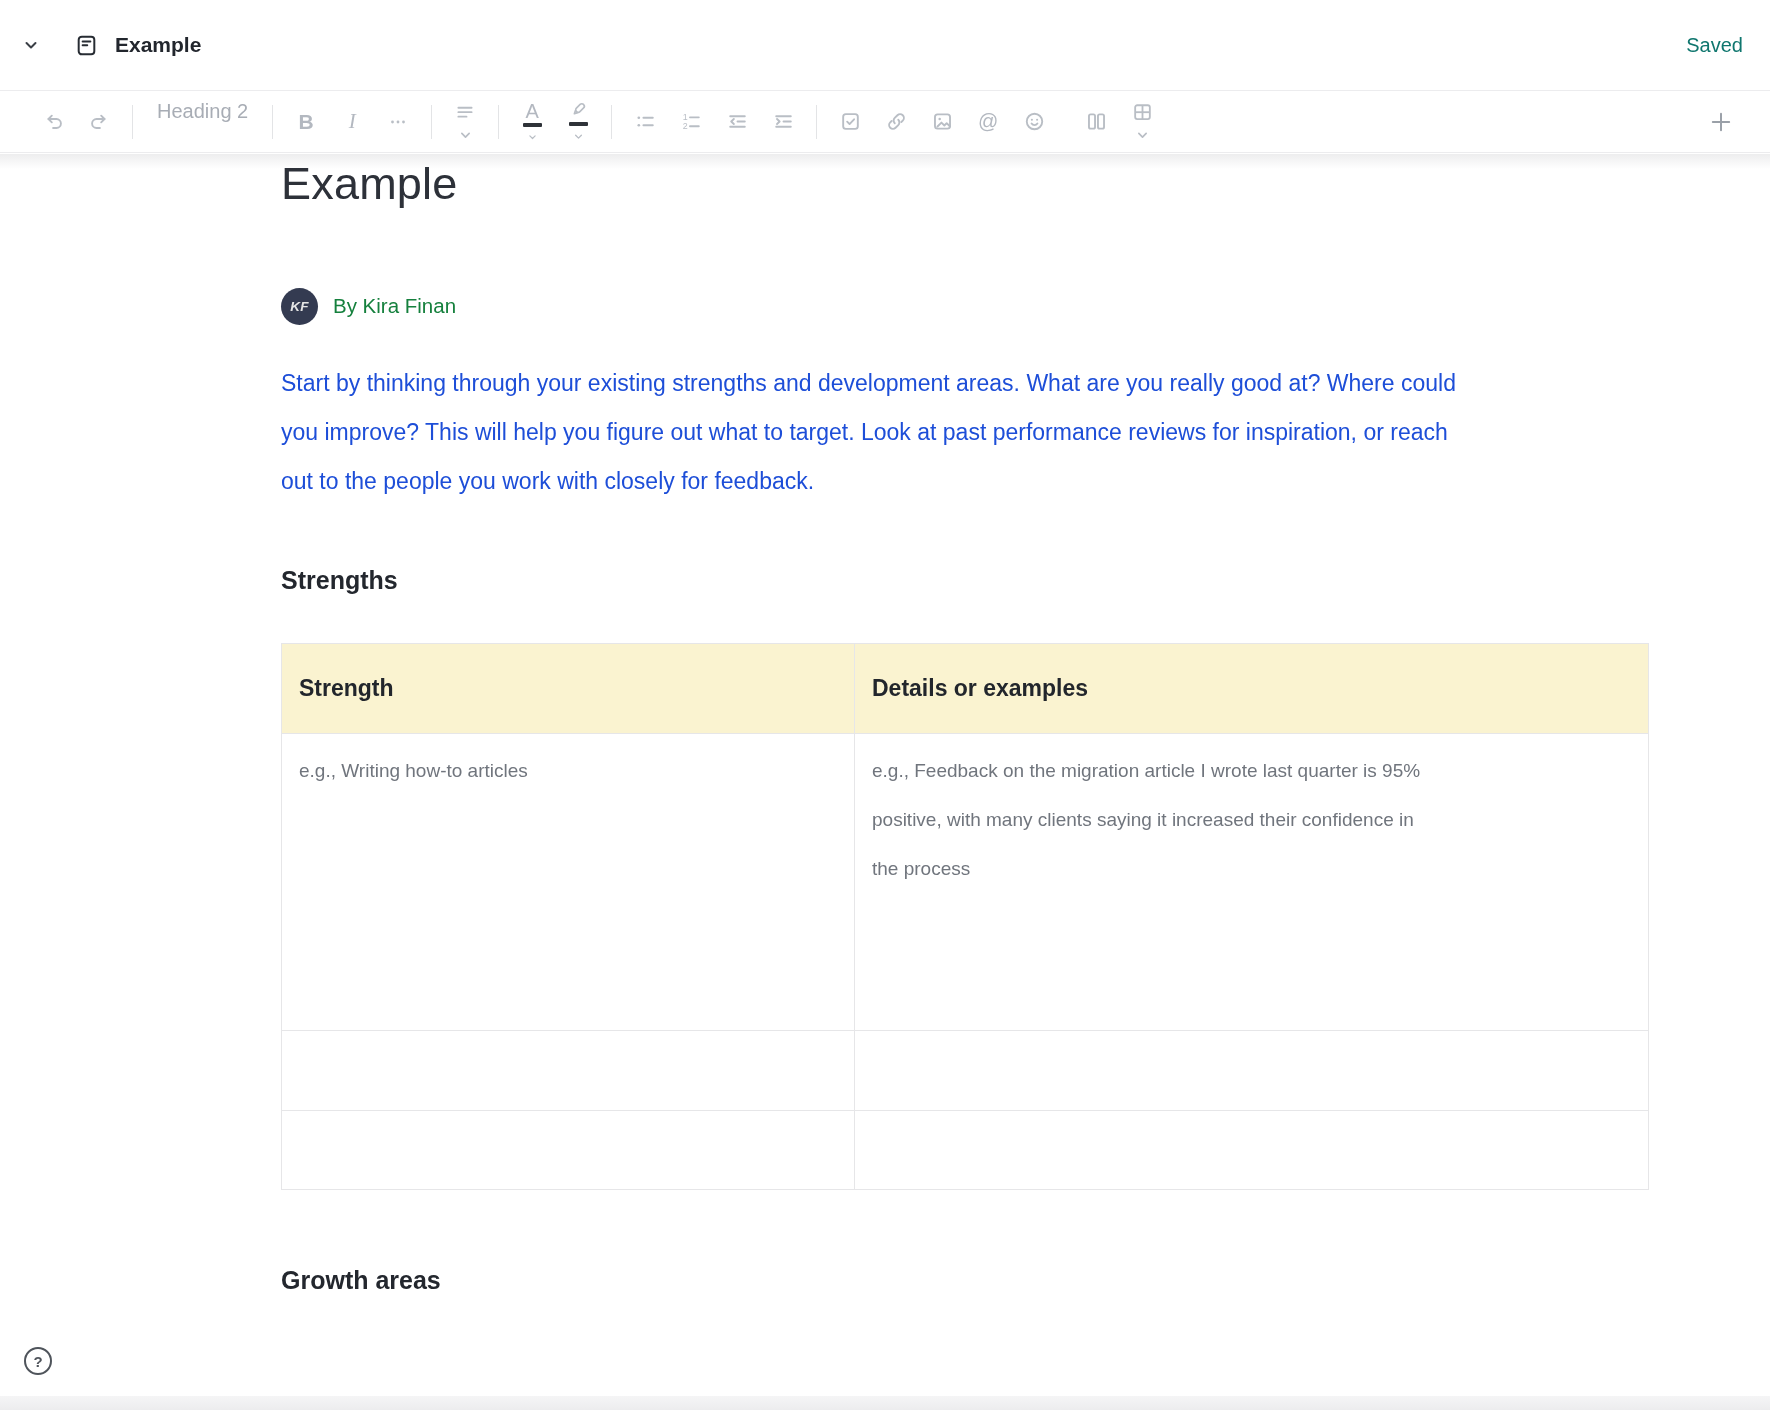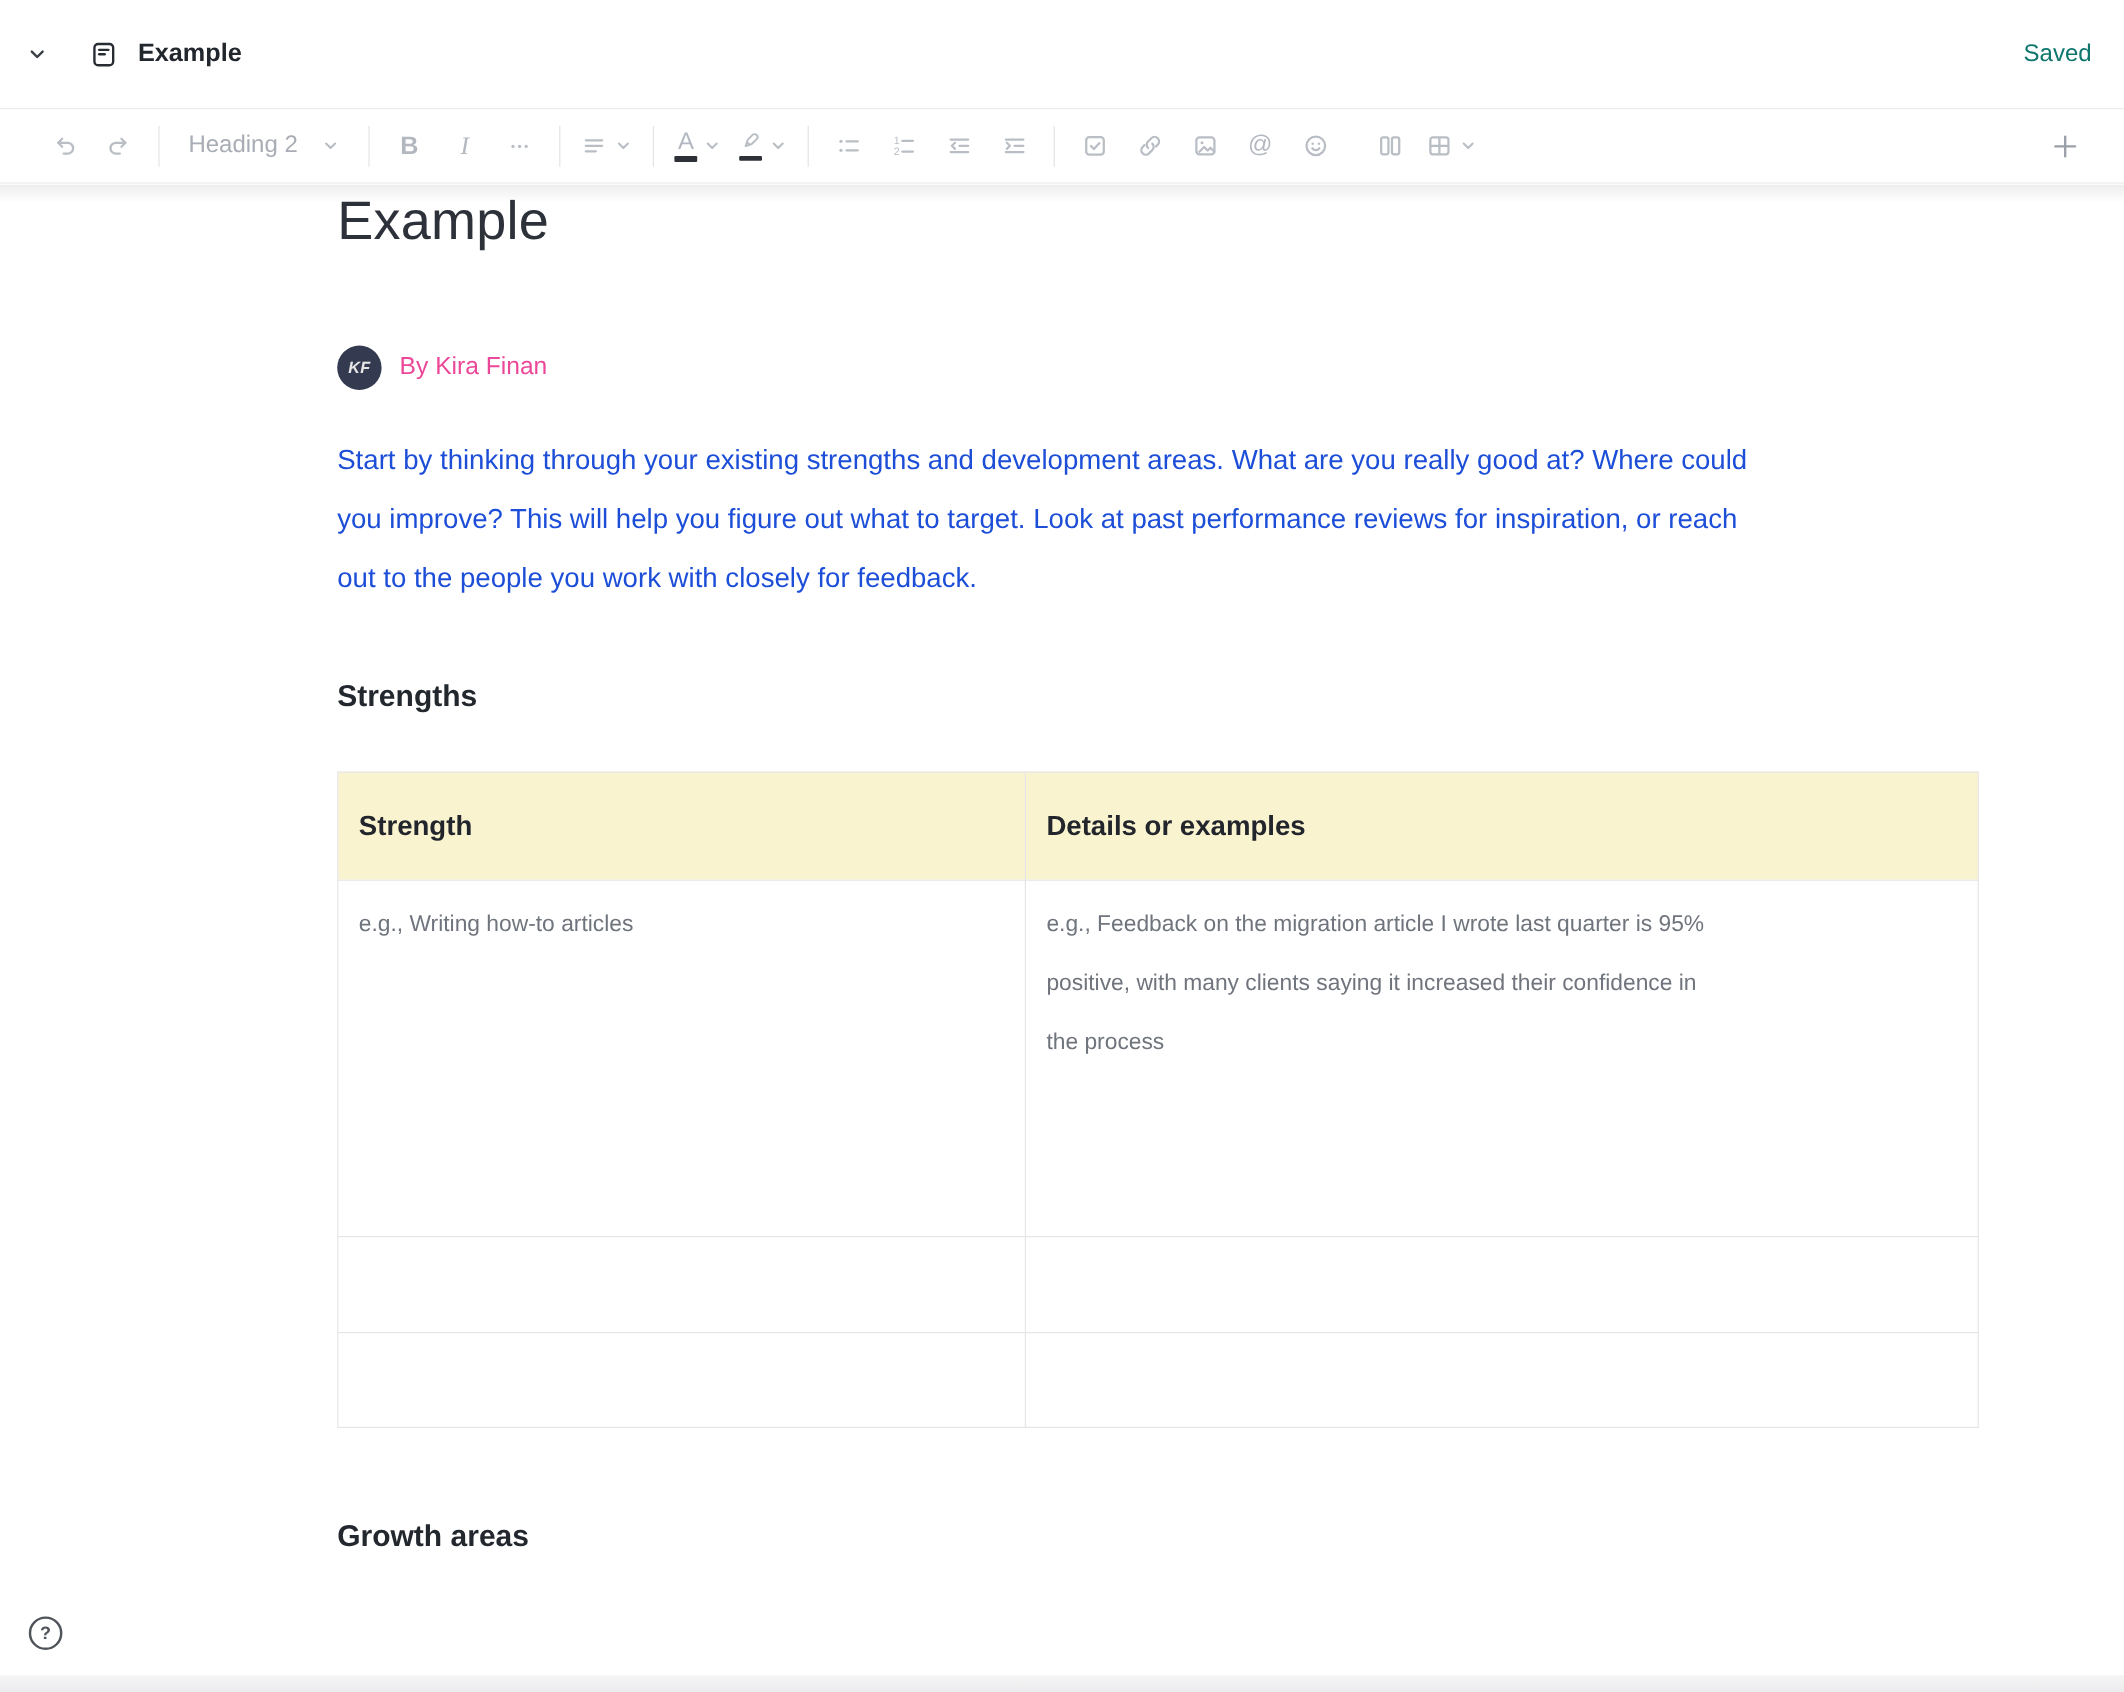--- a/index.html
+++ b/index.html
@@ -21,21 +21,21 @@
   .topbar-title { margin-left:12px; font-size:21px; font-weight:700; color:#22262d; }
   .saved { margin-left:auto; font-size:20px; color:#0f766e; }
 
   
   .toolbar {
     height:63px; display:flex; align-items:center; padding:0 26px 0 30px;
     border-top:1px solid #ececee; border-bottom:1px solid #ececee;
   }
   .tb {
     background:none; border:0; cursor:pointer; color:#b9bec5;
-    height:42px; min-width:46px; padding:0 7px; display:flex; 
+    height:42px; min-width:46px; padding:0 7px; display:flex; flex-direction:column;
     align-items:center; justify-content:center; gap:5px; font-family:inherit;
   }
   .tb.stack { flex-direction:column; gap:2px; min-width:40px; }
   .sep { width:1px; height:34px; background:#e3e4e6; margin:0 10px; flex:0 0 aupx; }
   .dropdown { color:#a8adb5; font-size:20px; gap:20px; padding:0 14px; }
   .glyph-b { font-size:21px; font-weight:700; color:#b3b8c0; }
   .glyph-i { font-size:21px; font-style:italic; font-family:"Liberation Serif", serif; color:#b3b8c0; }
   .glyph-a { font-size:20px; font-weight:500; color:#b3b8c0; line-height:1; }
   .glyph-at { font-size:20px; color:#b3b8c0; }
   .darkbar { width:19px; height:4.5px; background:#2e3238; border-radius:1px; }
@@ -49,21 +49,21 @@
 
   
   .content { padding:0 122px 0 281px; }
   .doc-h1 { margin-top:5px; font-size:45px; line-height:1.15; font-weight:500; color:#2d3139; letter-spacing:.2px; }
   .byline { margin-top:78px; display:flex; align-items:center; gap:15px; }
   .avatar {
     width:37px; height:37px; border-radius:50%; background:#343b51; color:#e5e5e5;
     font-size:13.5px; font-weight:700; display:flex; align-items:center; justify-content:center;
     letter-spacing:.3px; border:0; cursor:pointer;font-style:italic;
   }
-  .byline-text { font-size:20.5px; color:#ec4899; }
+  .byline-text { font-size:20.5px; color:#15803d; }
   .section-h2 { margin-top:60px; display:flex; align-items:center; gap:12px; font-size:31px; font-weight:700; color:#23272e; }
   .intro { margin-top:34px; max-width:1185px; font-size:23px; line-height:49px; color:#1d4ed8; }
   .doc-h3 { margin-top:60px; font-size:25px; font-weight:700; color:#23272e; }
   .growth { margin-top:76px; }
 
   
   table.strengths {
     margin-top:48px; width:1367px; border-collapse:collapse; table-layout:fixed;
   }
   table.strengths col.c1 { width:573px; }

